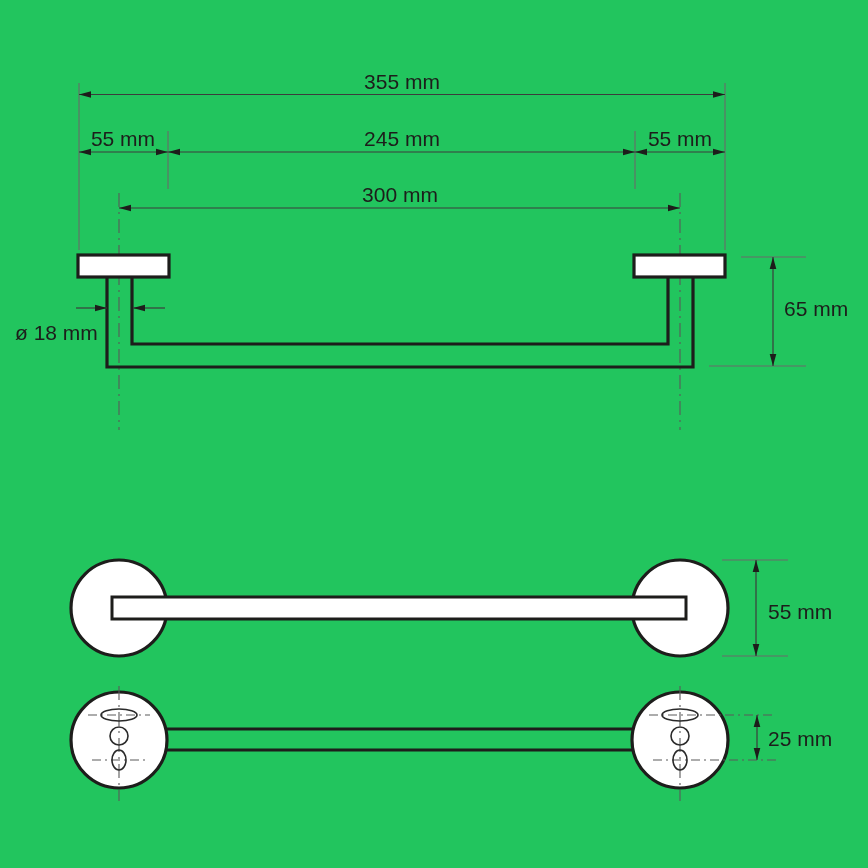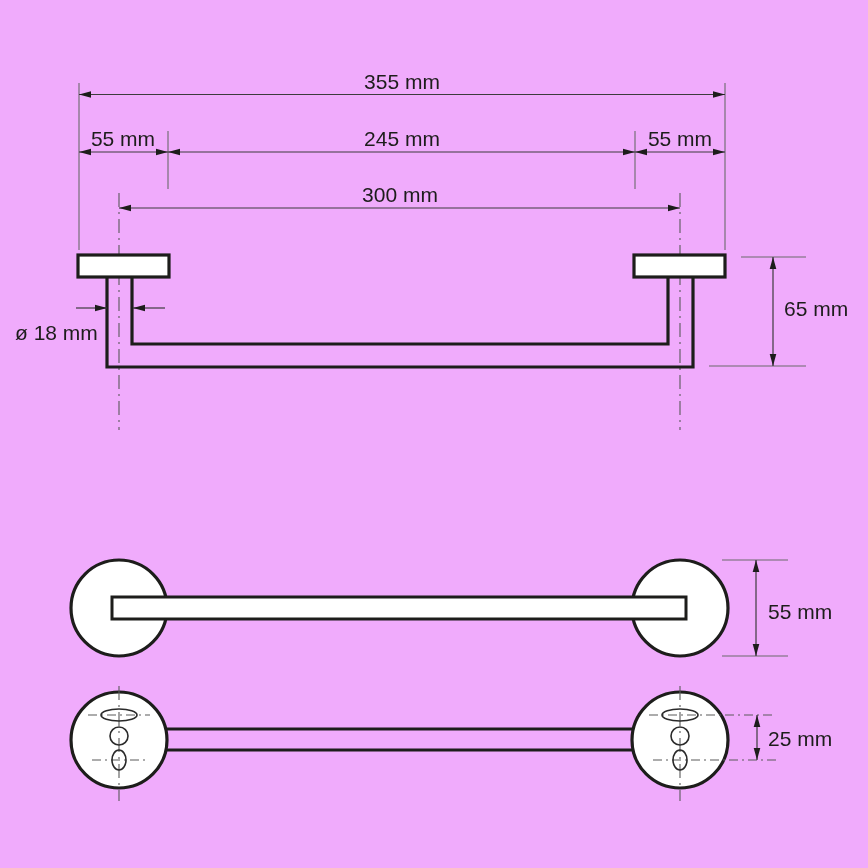--- a/index.html
+++ b/index.html
@@ -4,21 +4,21 @@
 <style>
   html, body {
     margin: 0;
     padding: 0;
     background: #ffffff;
   }
   .stage {
     position: relative;
     width: 868px;
     height: 868px;
-    background: #f0abfc;
+    background: #22c55e;
     overflow: hidden;
   }
   svg text {
     font-family: "Liberation Sans", sans-serif;
     font-size: 21px;
     fill: #1d1d1b;
   }
   .obj   { stroke: #1d1d1b; stroke-width: 3.2; fill: none; }
   .objf  { stroke: #1d1d1b; stroke-width: 3.2; fill: #ffffff; }
   .dim   { stroke: #3c3c3c; stroke-width: 1.2; fill: none; }

